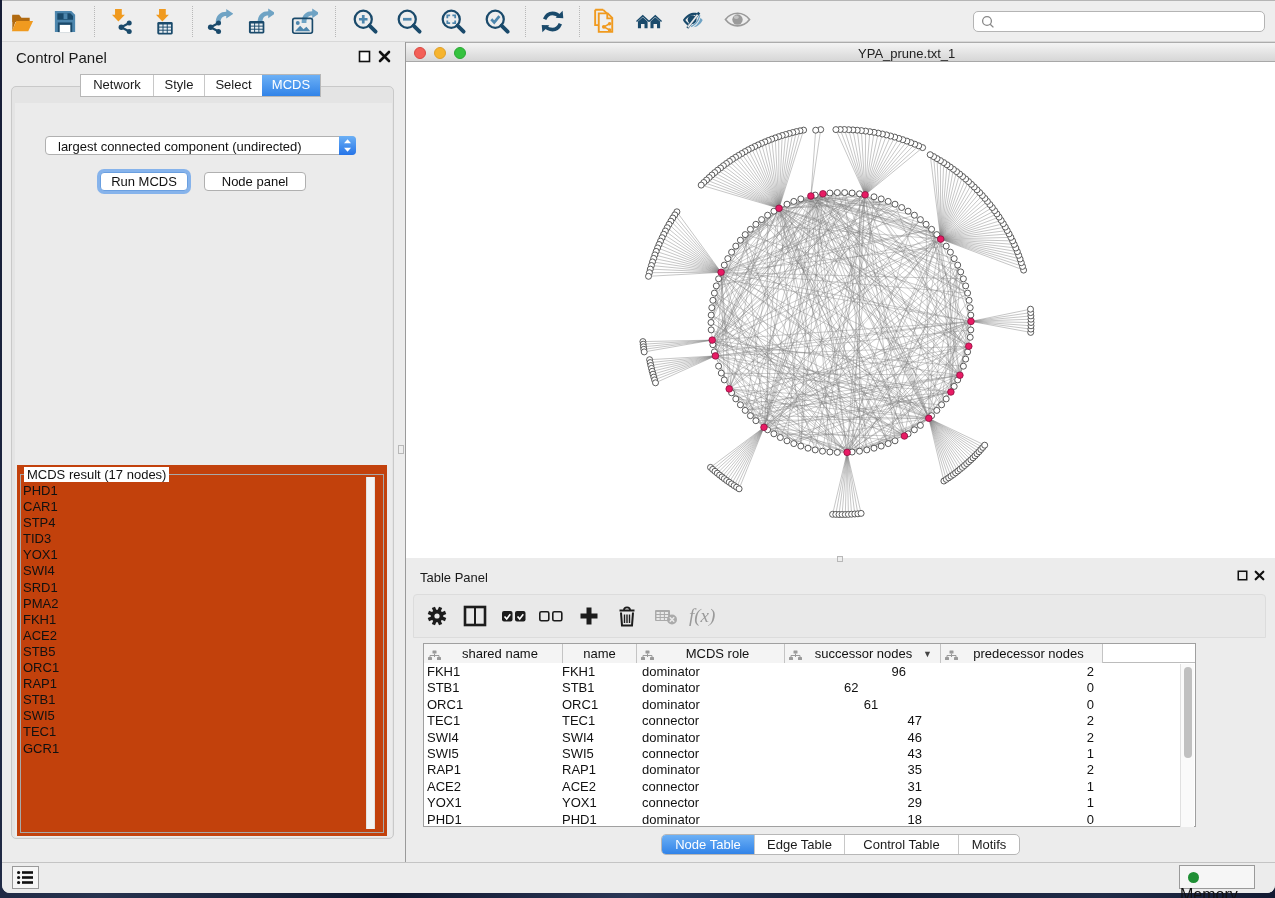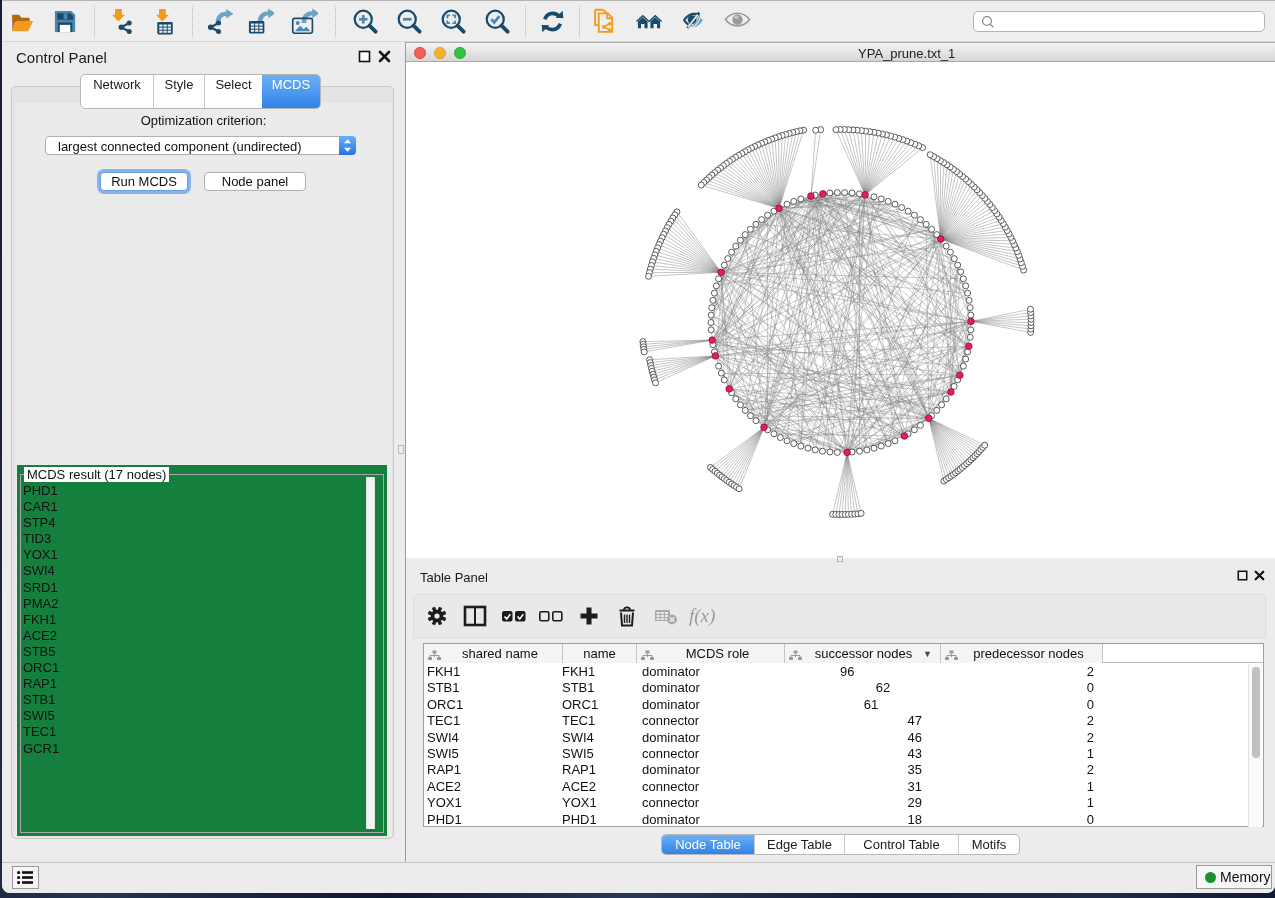--- a/index.html
+++ b/index.html
@@ -16,74 +16,74 @@
 #searchbox { position:absolute; left:971px; top:10px; width:292px; height:21px;
   background:#fff; border:1px solid #b4b4b4; border-radius:5px; }
 
 #cpanel { position:absolute; left:0; top:42px; width:402px; height:820px; background:#ececec; }
 #vdivider { position:absolute; left:403px; top:42px; width:1px; height:820px; background:#9a9a9a; }
 #netview { position:absolute; left:404px; top:42px; width:869px; height:516px; background:#fff; }
 #tpanel  { position:absolute; left:404px; top:562px; width:869px; height:300px; background:#ececec; }
 
 #cp-title { position:absolute; left:14px; top:49px; font-size:15px; color:#1a1a1a; }
 .winbtn { position:absolute; top:50px; font-size:12px; color:#111; }
-#cp-tabs { position:absolute; left:78px; top:74px; height:35px; display:flex; z-index:5;
-  border:1px solid #b7b7b7; border-radius:5px; overflow:hidden; background:#fff; }
+#cp-tabs { position:absolute; left:78px; top:74px; height:23px; display:flex; z-index:5;
+  border:1px solid #b7b7b7; border-radius:0; overflow:hidden; background:#fff; }
 .cptab { font-size:13px; color:#1a1a1a; padding:2px 0 0 0; text-align:center; height:100%; }
 .cptab + .cptab { border-left:1px solid #c8c8c8; }
 .cptab.sel { background:linear-gradient(#6cb0f5,#3183e8); color:#fff; border-left:none; }
 #cp-pane { position:absolute; left:9px; top:86px; width:383px; height:753px;
   background:#e4e4e4; border:1px solid #c9c9c9; border-radius:5px; }
 #cp-inner { position:absolute; left:3px; top:16px; width:377px; height:734px; background:#ebebeb; }
 #opt-label { position:absolute; left:0; top:10px; width:100%; text-align:center; font-size:13px; color:#111; }
 #combo { position:absolute; left:30px; top:33px; width:311px; height:19px; background:#fff;
   border:1px solid #b0b0b0; border-radius:4px; font-size:13px; color:#111; }
 #combo .txt { position:absolute; left:12px; top:2px; }
 #combo .step { position:absolute; right:-1px; top:-1px; width:17px; height:19px;
   border-radius:0 4px 4px 0; background:linear-gradient(#6cb0f5,#2574e8); }
 .btn { position:absolute; height:19px; background:#fff; border:1px solid #b0b0b0;
   border-radius:4px; font-size:13px; color:#111; text-align:center; line-height:17px; }
 #btn-run { left:85px; top:69px; width:88px; box-shadow:0 0 0 3px rgba(100,160,235,.75); border-color:#6a9fe0; }
 #btn-close { left:189px; top:69px; width:102px; }
 
-#mcds-box { position:absolute; left:15px; top:465px; width:370px; height:371px; background:#15803d; }
+#mcds-box { position:absolute; left:15px; top:465px; width:370px; height:371px; background:#c2410c; }
 #mcds-border { position:absolute; left:3px; top:9px; right:3px; bottom:3px; border:1px solid #a8a8a8; }
 #mcds-label { position:absolute; left:7px; top:2px; background:#fff; padding:0 3px; font-size:13px; color:#111; }
 #mcds-list { position:absolute; left:6px; top:18px; font-size:13px; color:#111; line-height:16.1px; }
 #mcds-sb { position:absolute; right:12px; top:12px; width:9px; height:352px; background:#f3f3f3; border-left:1px solid #e2e2e2; border-right:1px solid #e2e2e2;}
 
 #nv-titlebar { position:absolute; left:0; top:0; width:100%; height:20px;
   background:linear-gradient(#f4f4f4,#d6d6d6); border-bottom:1px solid #a8a8a8;
   border-top:1px solid #acacac; }
 .tl { position:absolute; top:4px; width:12px; height:12px; border-radius:50%; }
 #nv-title { position:absolute; left:452px; top:3px; font-size:13px; color:#222; }
 #graph { position:absolute; left:0px; top:21px; }
 
 #tp-title { position:absolute; left:14px; top:8px; font-size:13px; color:#1a1a1a; }
 #tp-toolbar { position:absolute; left:7px; top:32px; width:853px; height:44px;
   background:#e9e9e9; border:1px solid #dcdcdc; border-radius:4px 4px 0 0; }
-#tp-table { position:absolute; left:17px; top:81px; width:841px; height:184px;
+#tp-table { position:absolute; left:17px; top:81px; width:773px; height:184px;
   background:#fff; border:1px solid #a0a0a0; }
 #tp-header { position:absolute; left:0; top:0; width:100%; height:19px;
   border-bottom:1px solid #bcbcbc; font-size:13px; color:#111; }
 .hcell { position:absolute; top:0; height:19px; border-right:1px solid #c4c4c4; text-align:center; padding-top:2px; background:#f4f4f4; }
 .hic { position:absolute; left:4px; top:4px; }
 .hchev { position:absolute; right:8px; top:5px; font-size:9px; color:#444; }
 .trow { position:absolute; left:0; width:100%; height:16.4px; font-size:13px; color:#111; }
 .trow div { position:absolute; top:0; }
 #tp-sb-track { position:absolute; right:1px; top:20px; width:14px; height:163px; background:#fafafa; border-left:1px solid #e0e0e0; }
 #tp-sb-thumb { position:absolute; right:3px; top:23px; width:8px; height:91px; background:#c0c0c0; border-radius:4px; }
 #tp-tabs { position:absolute; left:255px; top:272px; height:21px; display:flex;
   border:1px solid #b7b7b7; border-radius:5px; overflow:hidden; background:#fff;justify-content:space-between; }
 #sb { position:absolute; left:0; top:862px; width:1273px; height:31px;
   background:#ececec; border-top:1px solid #c4c4c4; border-radius:0 0 8px 8px; }
 #sb-listbtn { position:absolute; left:10px; top:3px; width:27px; height:23px;
   background:#f6f6f6; border:1px solid #9a9a9a; }
-#sb-mem { position:absolute; right:3px; top:2px; width:76px; height:24px;
-  background:#f6f6f6; border:1px solid #9a9a9a; font-size:14px; color:#111; }
+#sb-mem { position:absolute; right:20px; top:2px; width:76px; height:24px;
+  background:#f6f6f6; border:1px solid #9a9a9a; font-size:16px; color:#111; }
 </style>
 </head>
 <body>
 <div id="win">
 
 <div id="toolbar">
 <svg class="tbi" style="left:6px" width="28" height="28" viewBox="0 0 28 28">
         <path d="M4.5 7 h7 l2.5 3 h8.5 v4.5 h-18 z" fill="#b16a10"></path>
         <path d="M4.5 7 v16.5 l3.5-10 z" fill="#b16a10"></path>
         <path d="M8.6 13.5 h17.4 l-5 10.5 h-17 z" fill="#f09a1f"></path>
@@ -257,21 +257,20 @@
       <path d="M2 2 L11 11 M11 2 L2 11" stroke="#111" stroke-width="2.6" stroke-linecap="round"></path>
     </svg>
 <div id="cp-tabs">
   <div class="cptab" style="width:72px">Network</div>
   <div class="cptab" style="width:51px">Style</div>
   <div class="cptab" style="width:58px">Select</div>
   <div class="cptab sel" style="width:58px">MCDS</div>
 </div>
 <div id="cp-pane">
  <div id="cp-inner">
-  <div id="opt-label">Optimization criterion:</div>
   <div id="combo">
           <span class="txt">largest connected component (undirected)</span>
     <div class="step"><svg width="17" height="19" viewBox="0 0 17 19">
               <path d="M8.5 3.2 L12 7.2 L5 7.2 Z" fill="#fff"></path>
               <path d="M8.5 15.8 L12 11.8 L5 11.8 Z" fill="#fff"></path>
             </svg></div>
   </div>
   <div class="btn" id="btn-run">Run MCDS</div>
   <div class="btn" id="btn-close">Node panel</div>
  </div>
@@ -1261,28 +1260,28 @@
                   <rect x="0" y="7" width="4" height="3" rx="0.5"></rect>
                   <rect x="9" y="7" width="4" height="3" rx="0.5"></rect>
                   <path d="M6.5 3.5 v2 M2 7 v-1.5 h9 V7 M6.5 4 v3" stroke="#9a9a9a" stroke-width="1" fill="none"></path>
                 </g>
               </svg></span><span style="padding-left:14px">predecessor nodes</span></div>
     </div>
     <div class="trow" style="top:20.0px">
 <div style="left:3px">FKH1</div>
           <div style="left:138px">FKH1</div>
           <div style="left:218px">dominator</div>
-<div style="left:416px;width:78px;">96</div>
+<div style="left:404px;width:78px;text-align:right">96</div>
           <div style="left:560px;width:110px;text-align:right">2</div>
         </div>
 <div class="trow" style="top:36.4px">
 <div style="left:3px">STB1</div>
           <div style="left:138px">STB1</div>
           <div style="left:218px">dominator</div>
-<div style="left:420px;width:78px;text-align:center">62</div>
+<div style="left:420px;width:78px;text-align:left">62</div>
           <div style="left:560px;width:110px;text-align:right">0</div>
         </div>
 <div class="trow" style="top:52.8px">
 <div style="left:3px">ORC1</div>
           <div style="left:138px">ORC1</div>
           <div style="left:218px">dominator</div>
 <div style="left:408px;width:78px;text-align:center">61</div>
           <div style="left:560px;width:110px;text-align:right">0</div>
         </div>
 <div class="trow" style="top:69.2px">

